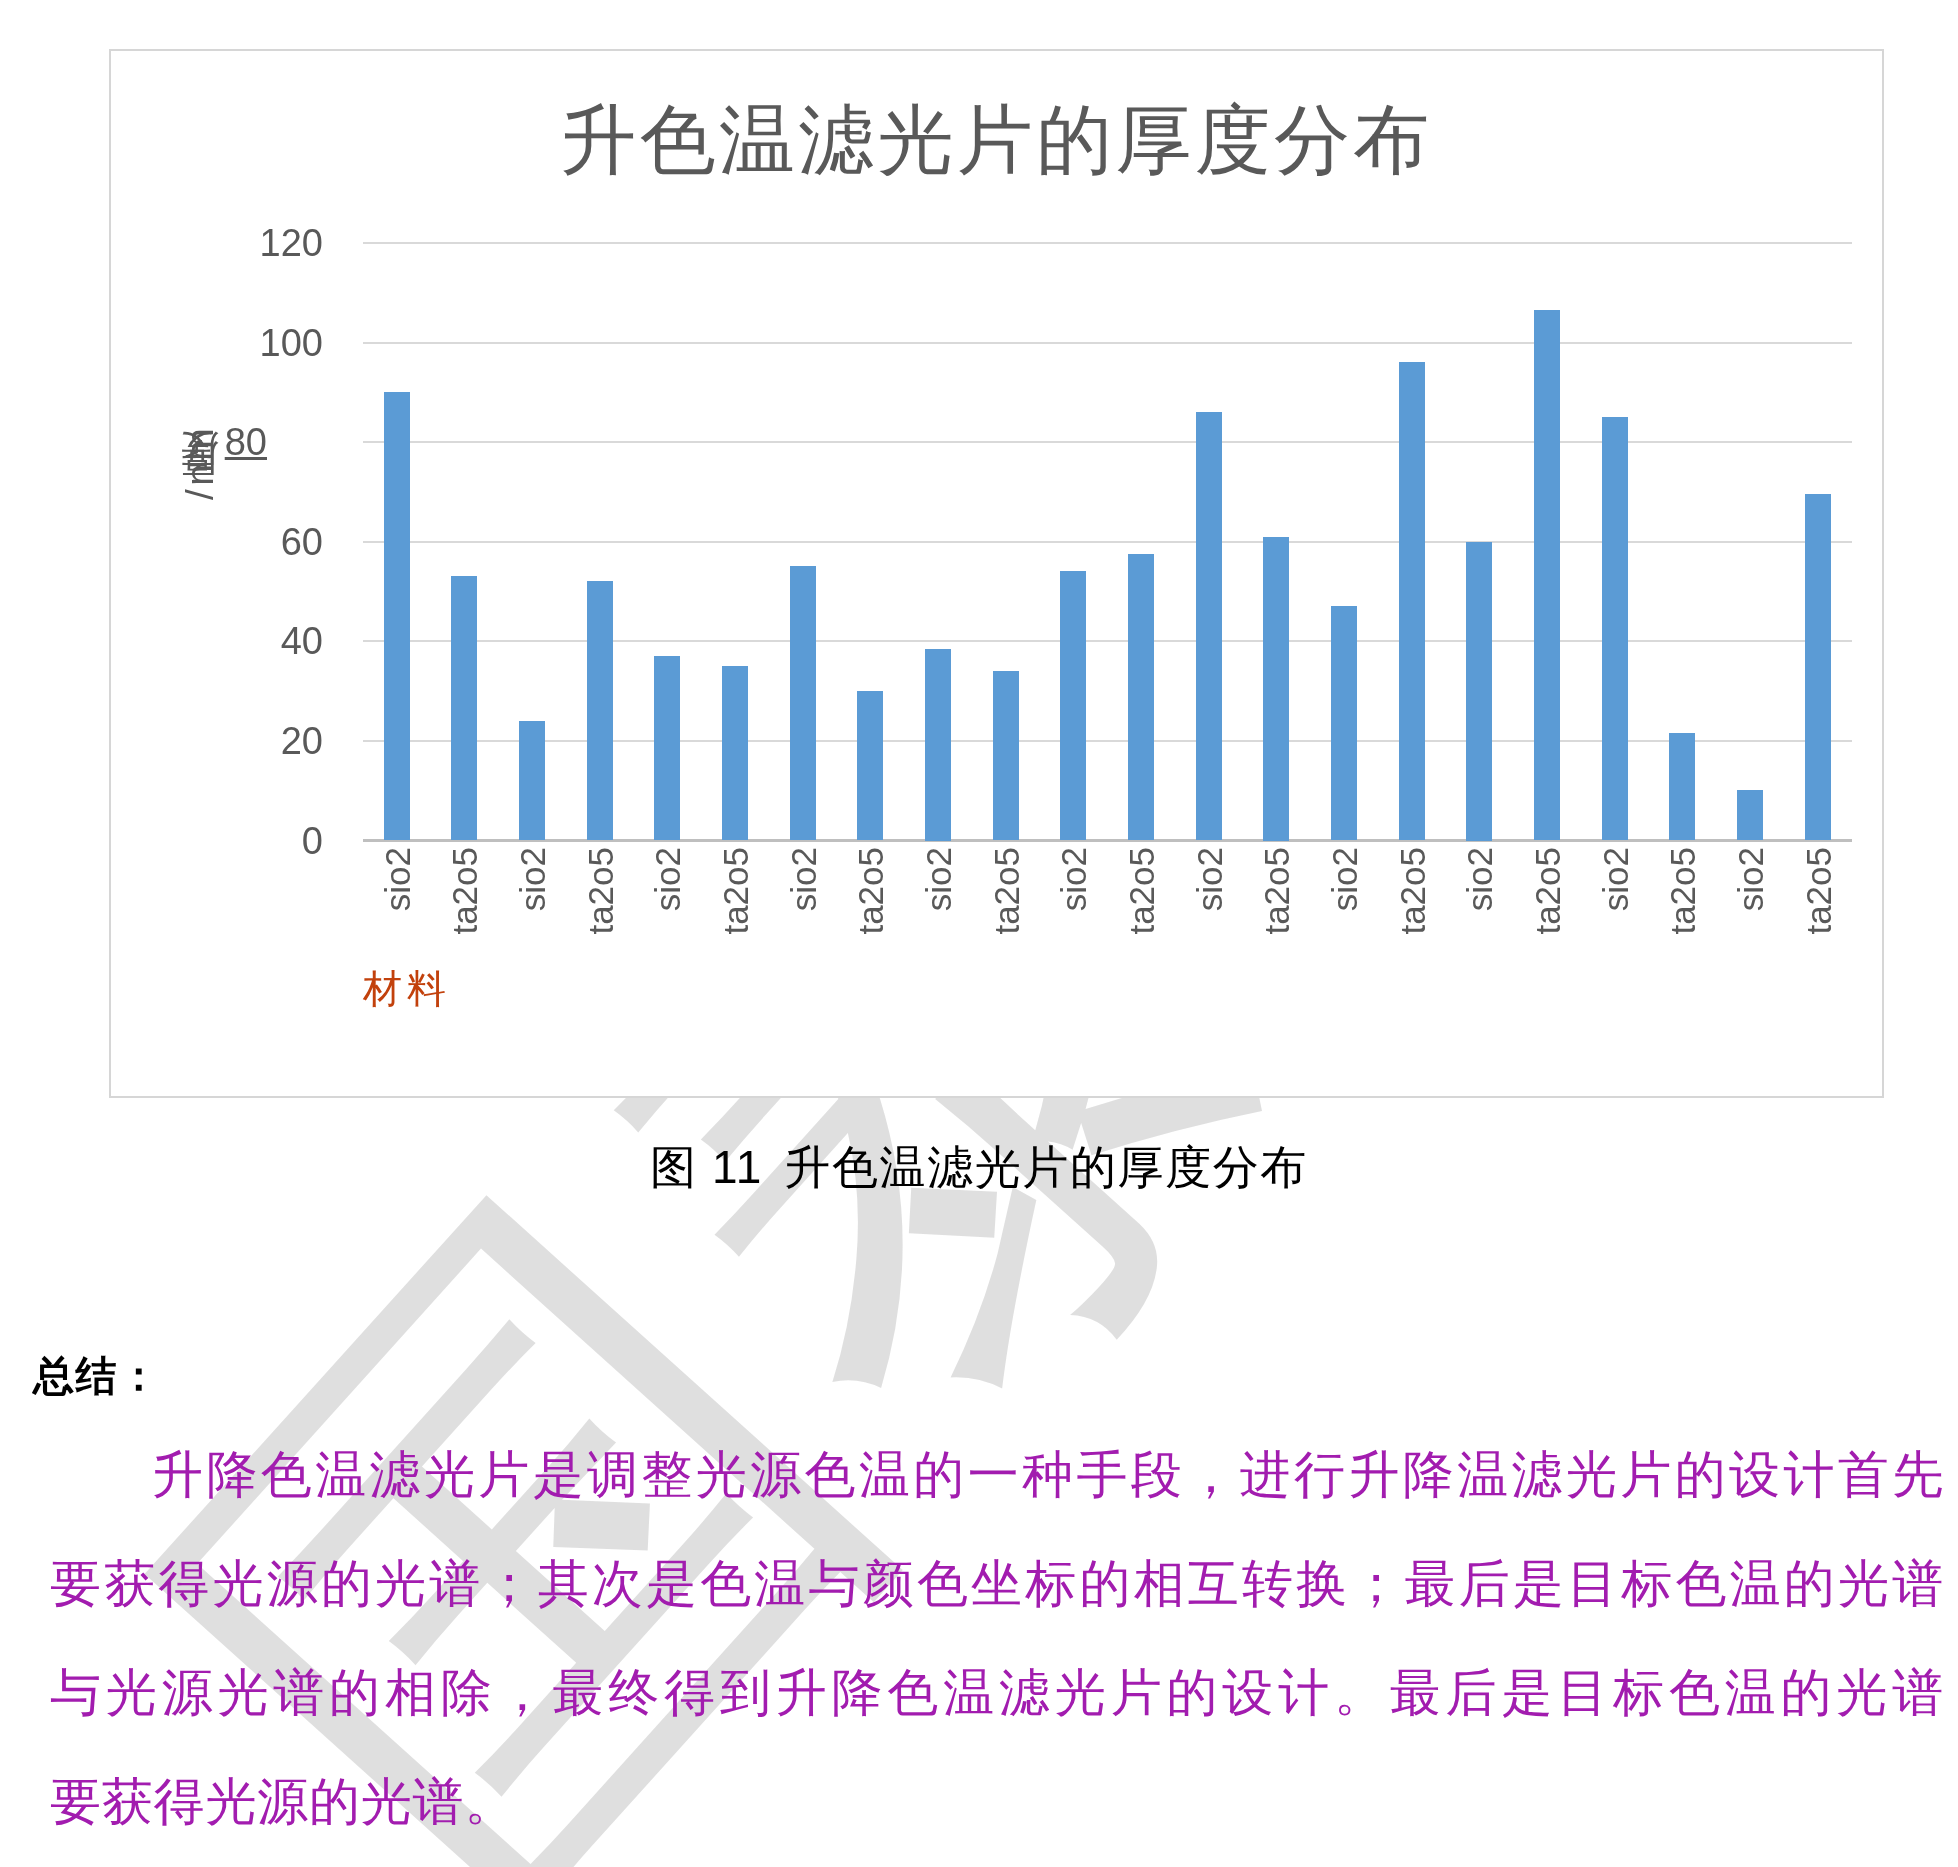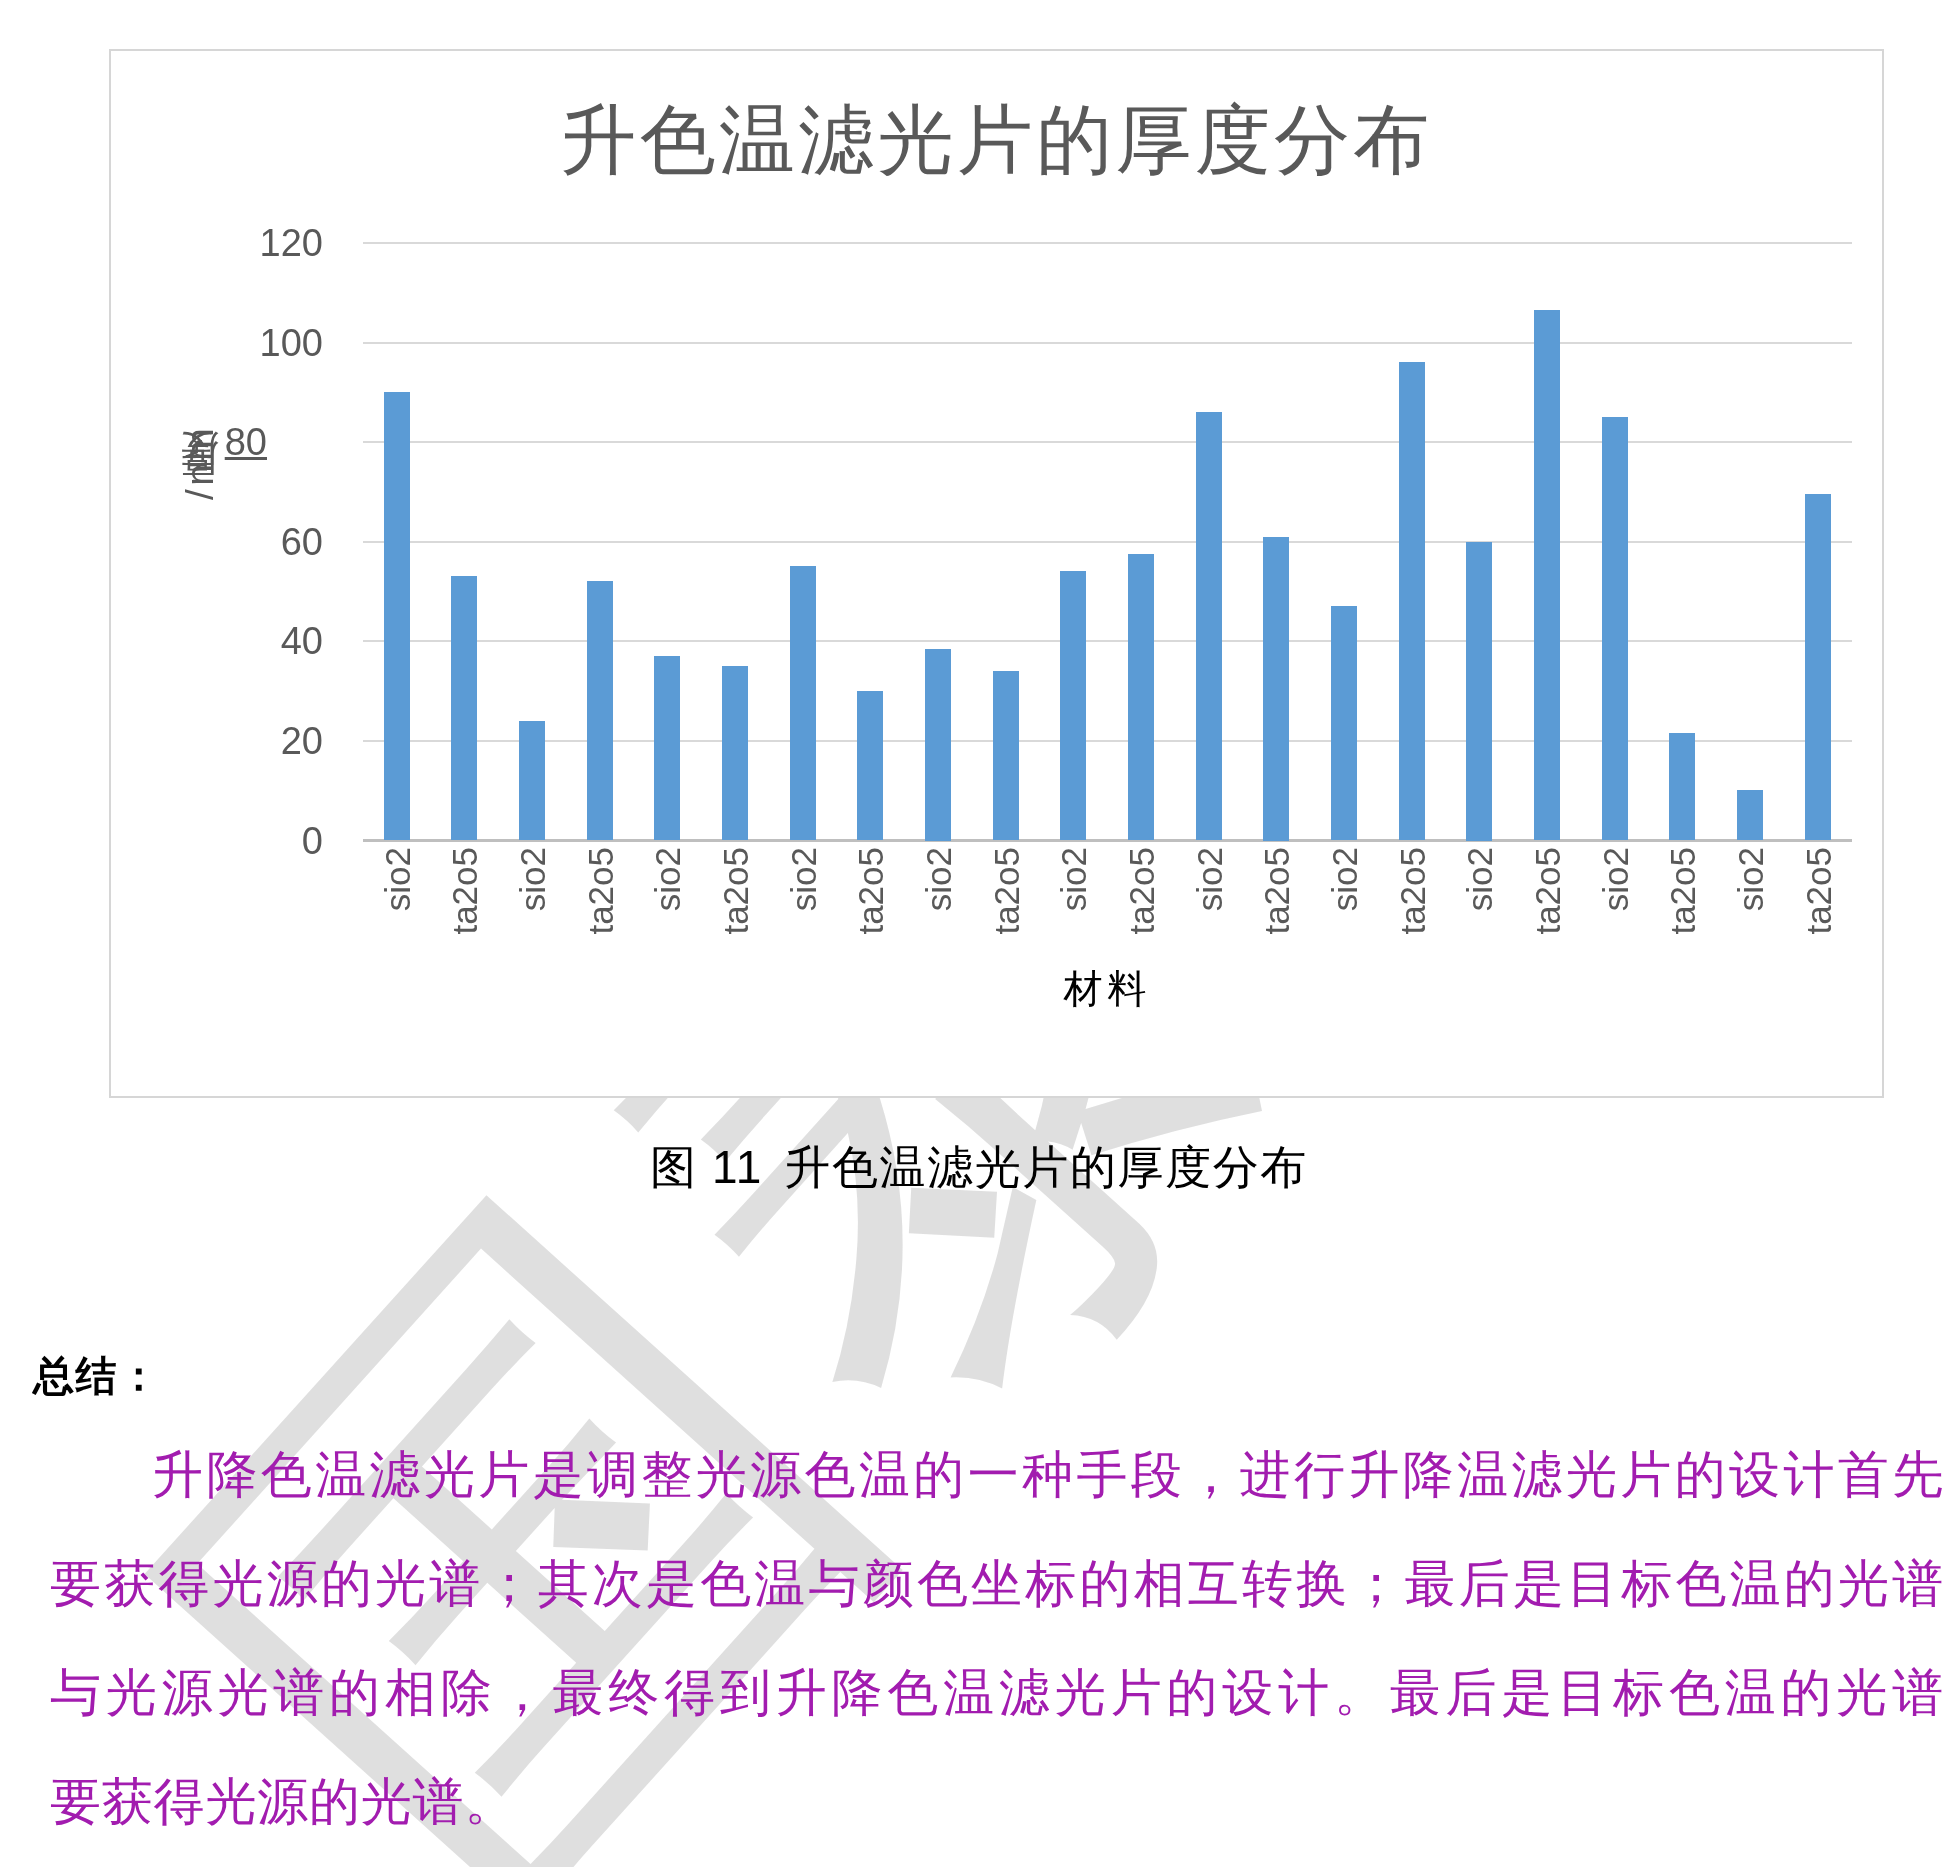--- a/index.html
+++ b/index.html
@@ -35,22 +35,22 @@
     position:absolute;left:62px;top:374px;
     font-size:39px;color:#595959;
     writing-mode:vertical-rl;transform:rotate(180deg);letter-spacing:3.3px;
   }
   .x-label{
     position:absolute;
     font-size:35px;color:#595959;
     writing-mode:vertical-rl;transform:rotate(180deg);
   }
   .x-title{
-    position:absolute;left:252px;top:911px;width:1489px;text-align:center;
-    font-size:39px;color:#000000;letter-spacing:5px;font-family:Liberation Mono, monospace;
+    position:absolute;left:252px;top:911px;width:1489px;text-align:left;
+    font-size:39px;color:#c2410c;letter-spacing:5px;font-family:Liberation Mono, monospace;
   }
   
   .caption{
     position:absolute;left:0;top:1137px;width:100%;text-align:center;
     font-size:46px;color:#000;z-index:3;letter-spacing:1.6px;
   }
   .caption .caption-text{margin-left:21.4px;}
   
   .summary-heading{
     position:absolute;left:33px;top:1349px;font-size:41px;font-weight:bold;

